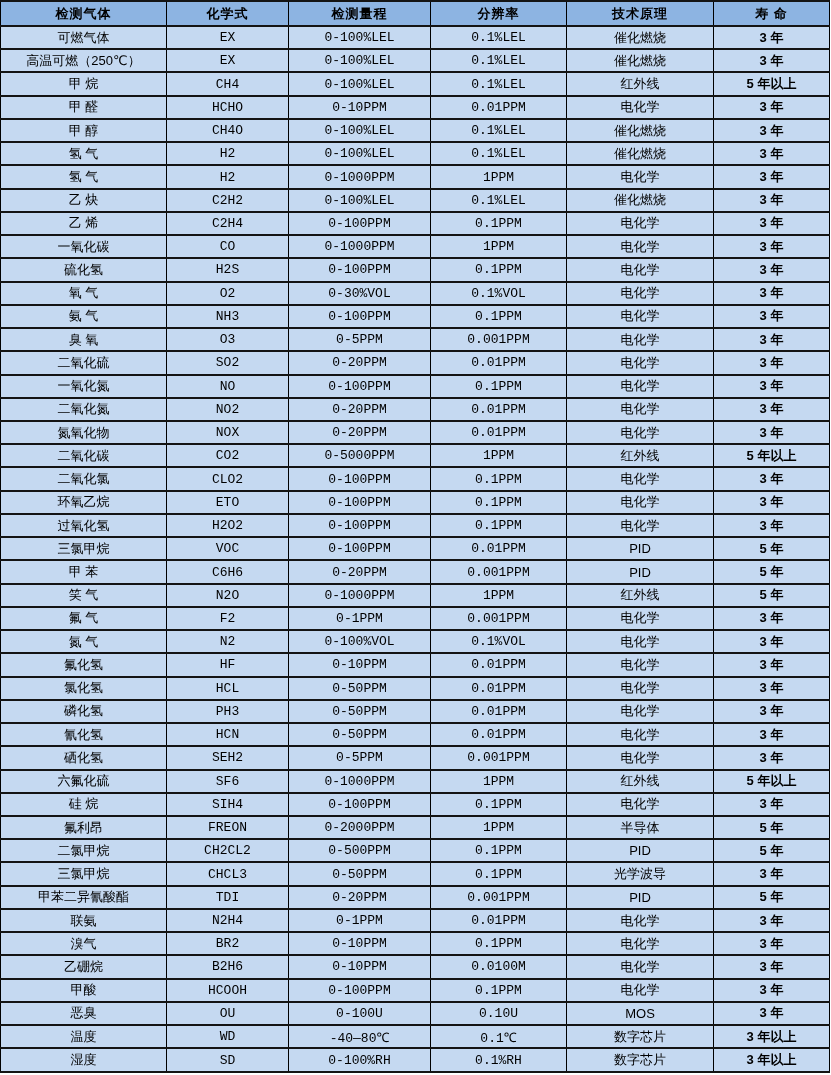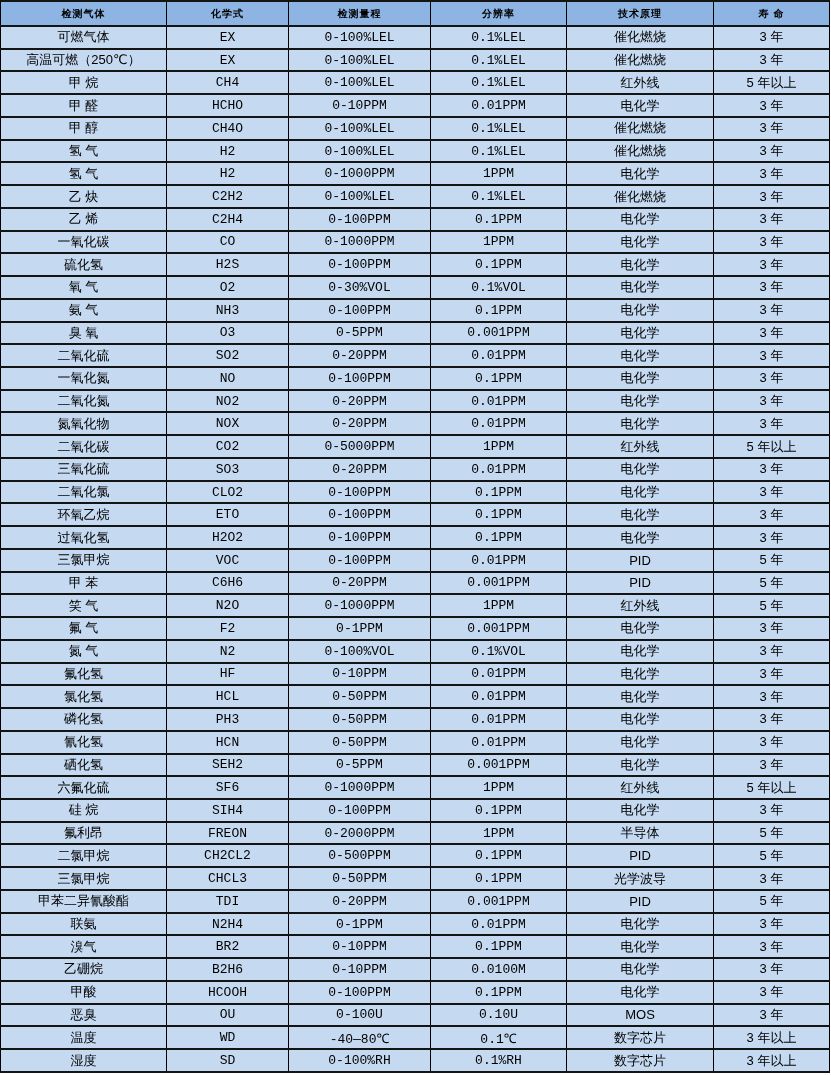--- a/index.html
+++ b/index.html
@@ -27,42 +27,42 @@
     border-bottom: 2px solid #141414;
     padding: 0 2px;
     text-align: center;
     vertical-align: middle;
     white-space: nowrap;
     overflow: hidden;
     color: #000000;
   }
   table.spec th {
     background: #8DB4E2;
-    font-size: 10px;
+    font-size: 13px;
     font-weight: bold;
     height: 23px;
     letter-spacing: 1px;
   }
   table.spec td {
     background: #C5D9F1;
     font-size: 13px;
   }
   
   col.c0 { width: 166px; }
   col.c1 { width: 122px; }
   col.c2 { width: 142px; }
   col.c3 { width: 136px; }
   col.c4 { width: 147px; }
   col.c5 { width: 116px; }
   
   td.c1, td.c2, td.c3 {
     font-family: "Liberation Mono", "DejaVu Sans Mono", monospace;
     font-size: 12px;
   }
-  td.c5 { font-size: 12.5px; }
+  td.c5 { font-size: 12.5px; font-weight: bold; }
 </style>
 </head>
 <body>
 
 <div class="wrap">
   <table class="spec">
     <colgroup>
       <col class="c0">
         <col class="c1">
         <col class="c2">
@@ -227,28 +227,20 @@
         </tr>
         <tr>
           <td class="c0">二氧化碳</td>
           <td class="c1">CO2</td>
           <td class="c2">0-5000PPM</td>
           <td class="c3">1PPM</td>
           <td class="c4">红外线</td>
           <td class="c5">5 年以上</td>
         </tr>
         <tr>
-          <td class="c0">三氧化硫</td>
-          <td class="c1">SO3</td>
-          <td class="c2">0-20PPM</td>
-          <td class="c3">0.01PPM</td>
-          <td class="c4">电化学</td>
-          <td class="c5">3 年</td>
-        </tr>
-        <tr>
           <td class="c0">二氧化氯</td>
           <td class="c1">CLO2</td>
           <td class="c2">0-100PPM</td>
           <td class="c3">0.1PPM</td>
           <td class="c4">电化学</td>
           <td class="c5">3 年</td>
         </tr>
         <tr>
           <td class="c0">环氧乙烷</td>
           <td class="c1">ETO</td>

